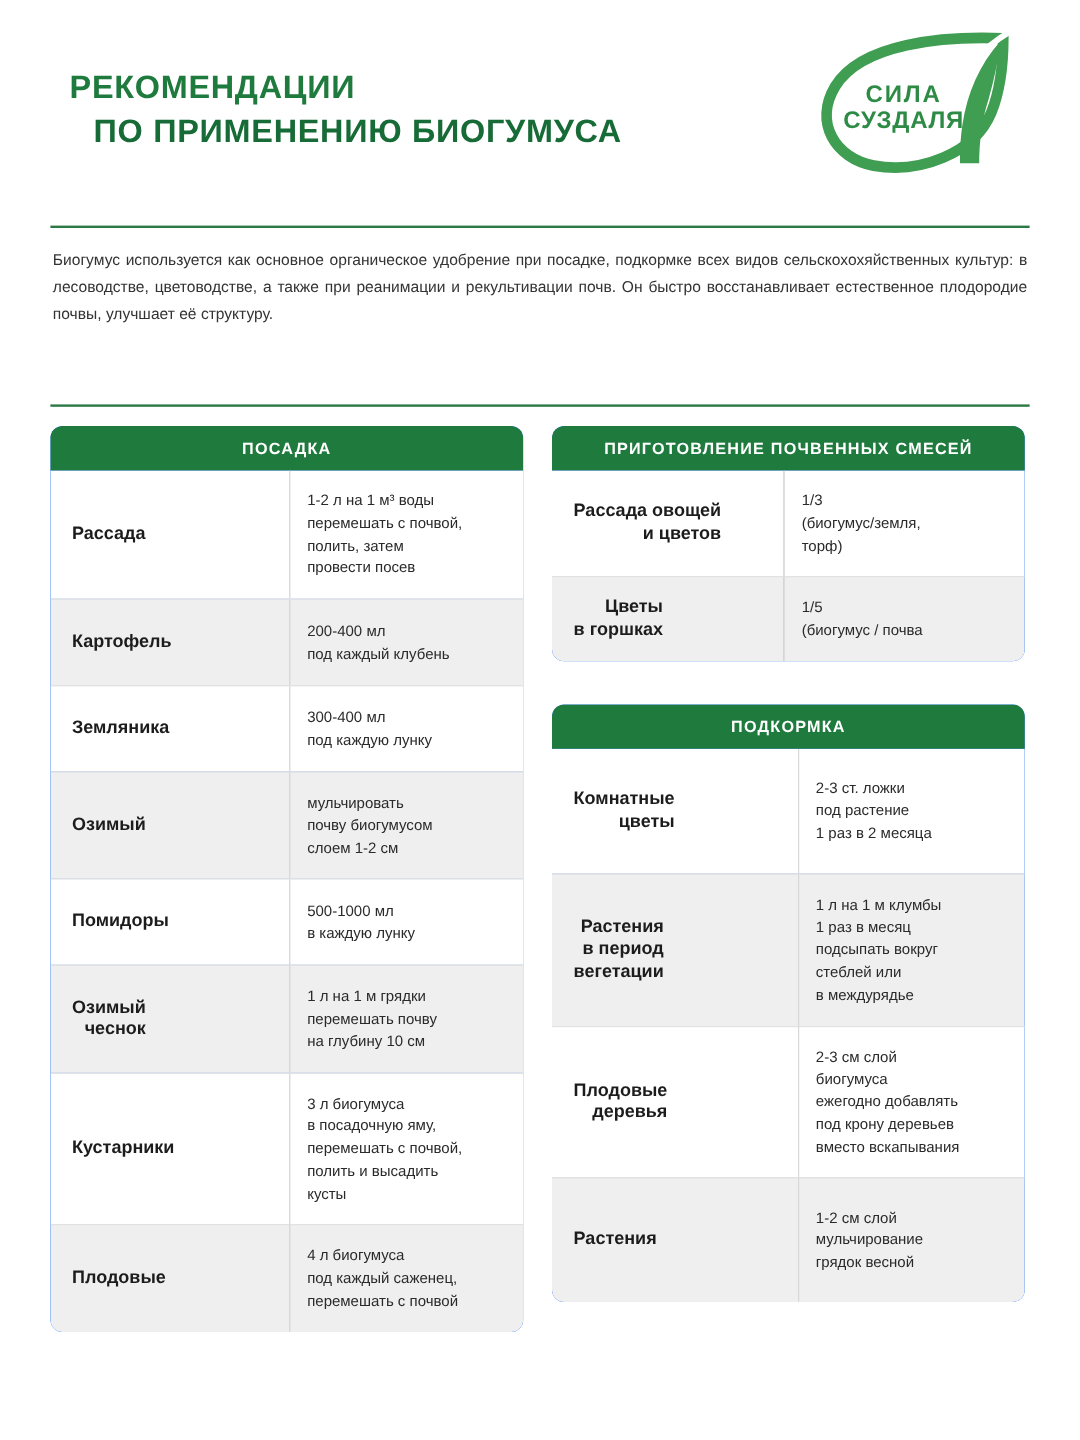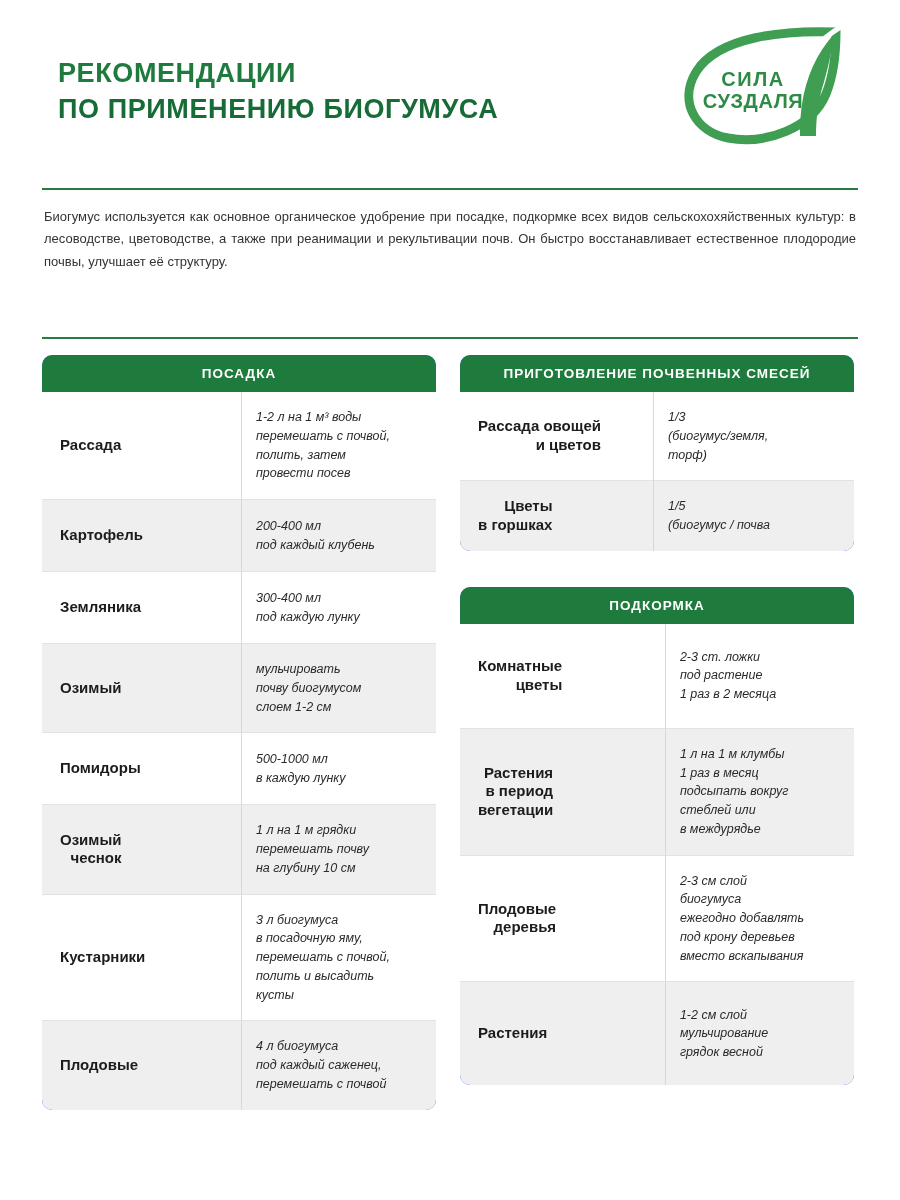--- a/index.html
+++ b/index.html
@@ -38,20 +38,21 @@
   .title-line {
     font-size: 27px;
     font-weight: bold;
     letter-spacing: 0.6px;
     color: #1f7a3d;
     line-height: 1.32;
     white-space: nowrap;
   }
   .title-line.second {
     color: #176b36;
+    margin-left: 20px;
   }
 
   
   .logo {
     position: absolute;
     right: 2px;
     top: 24px;
     width: 190px;
     height: 125px;
   }
@@ -164,21 +165,20 @@
   .row.odd .cell-name,
   .row.odd .cell-val {
     background: #efefef;
   }
   .row + .row .cell-name,
   .row + .row .cell-val {
     border-top: 1px solid #e2e2e2;
   }
   .cell-val .val-text {
     white-space: pre-line;
-    font-style: italic;
   }
   .cell-name .name-text {
     white-space: pre-line;
   }
 
   
   .col-left .row .cell-name,
   .col-left .row .cell-val {
     min-height: 72px;
   }

